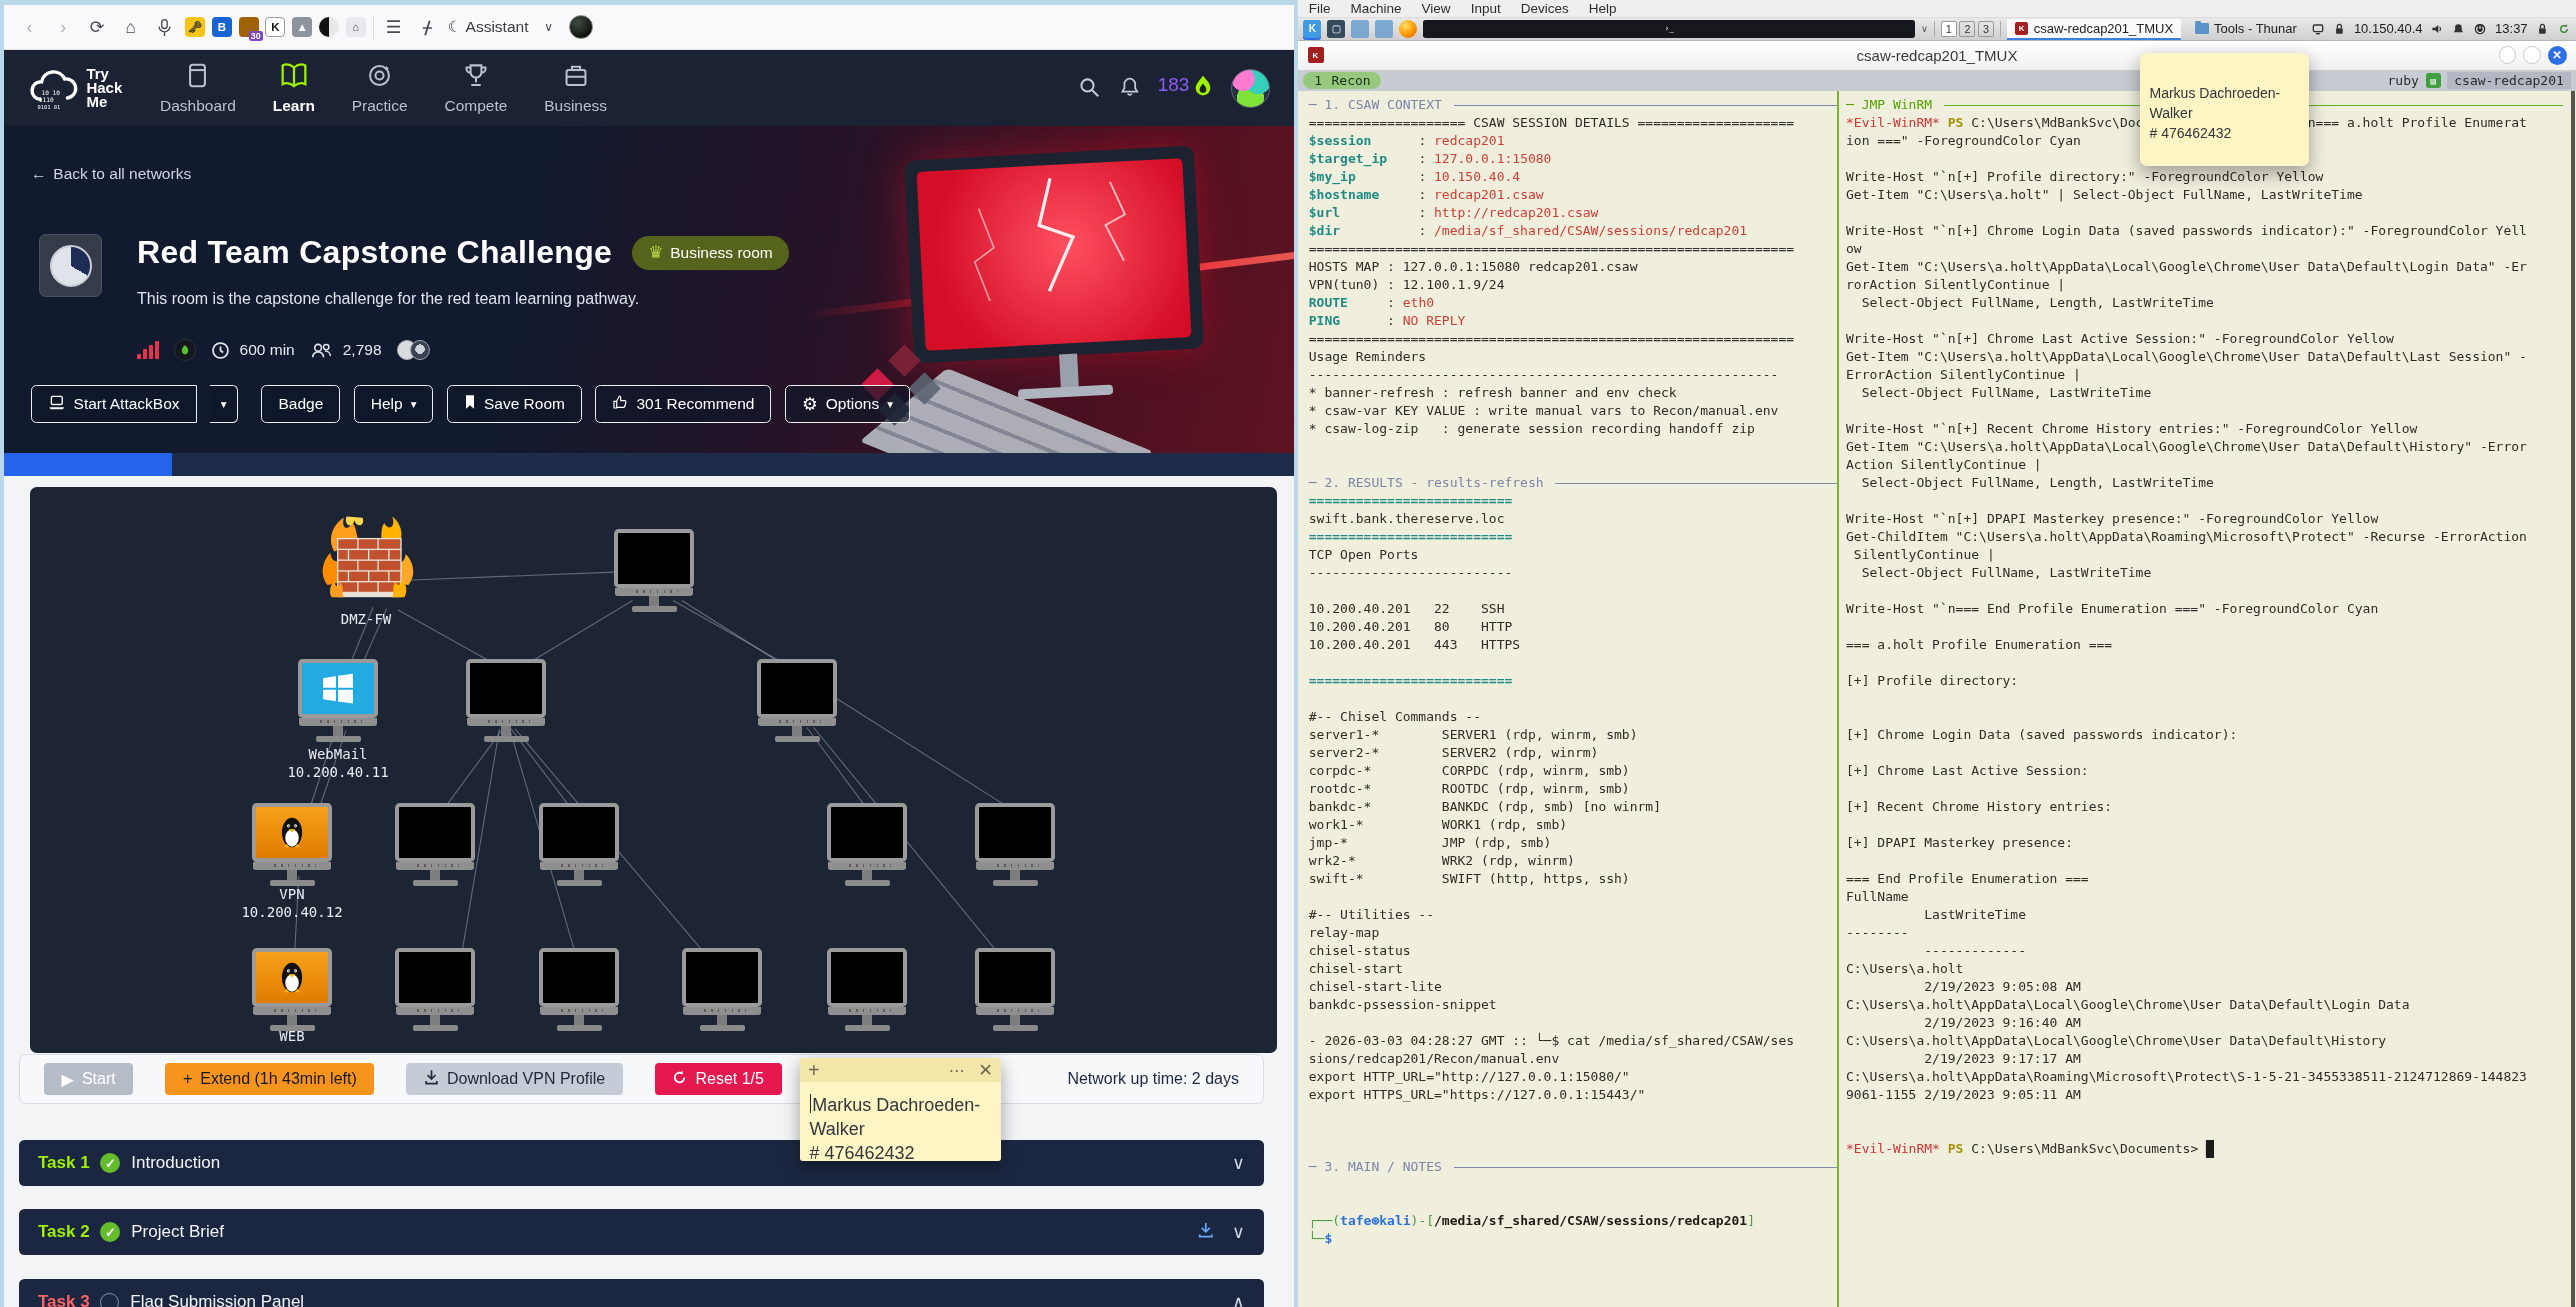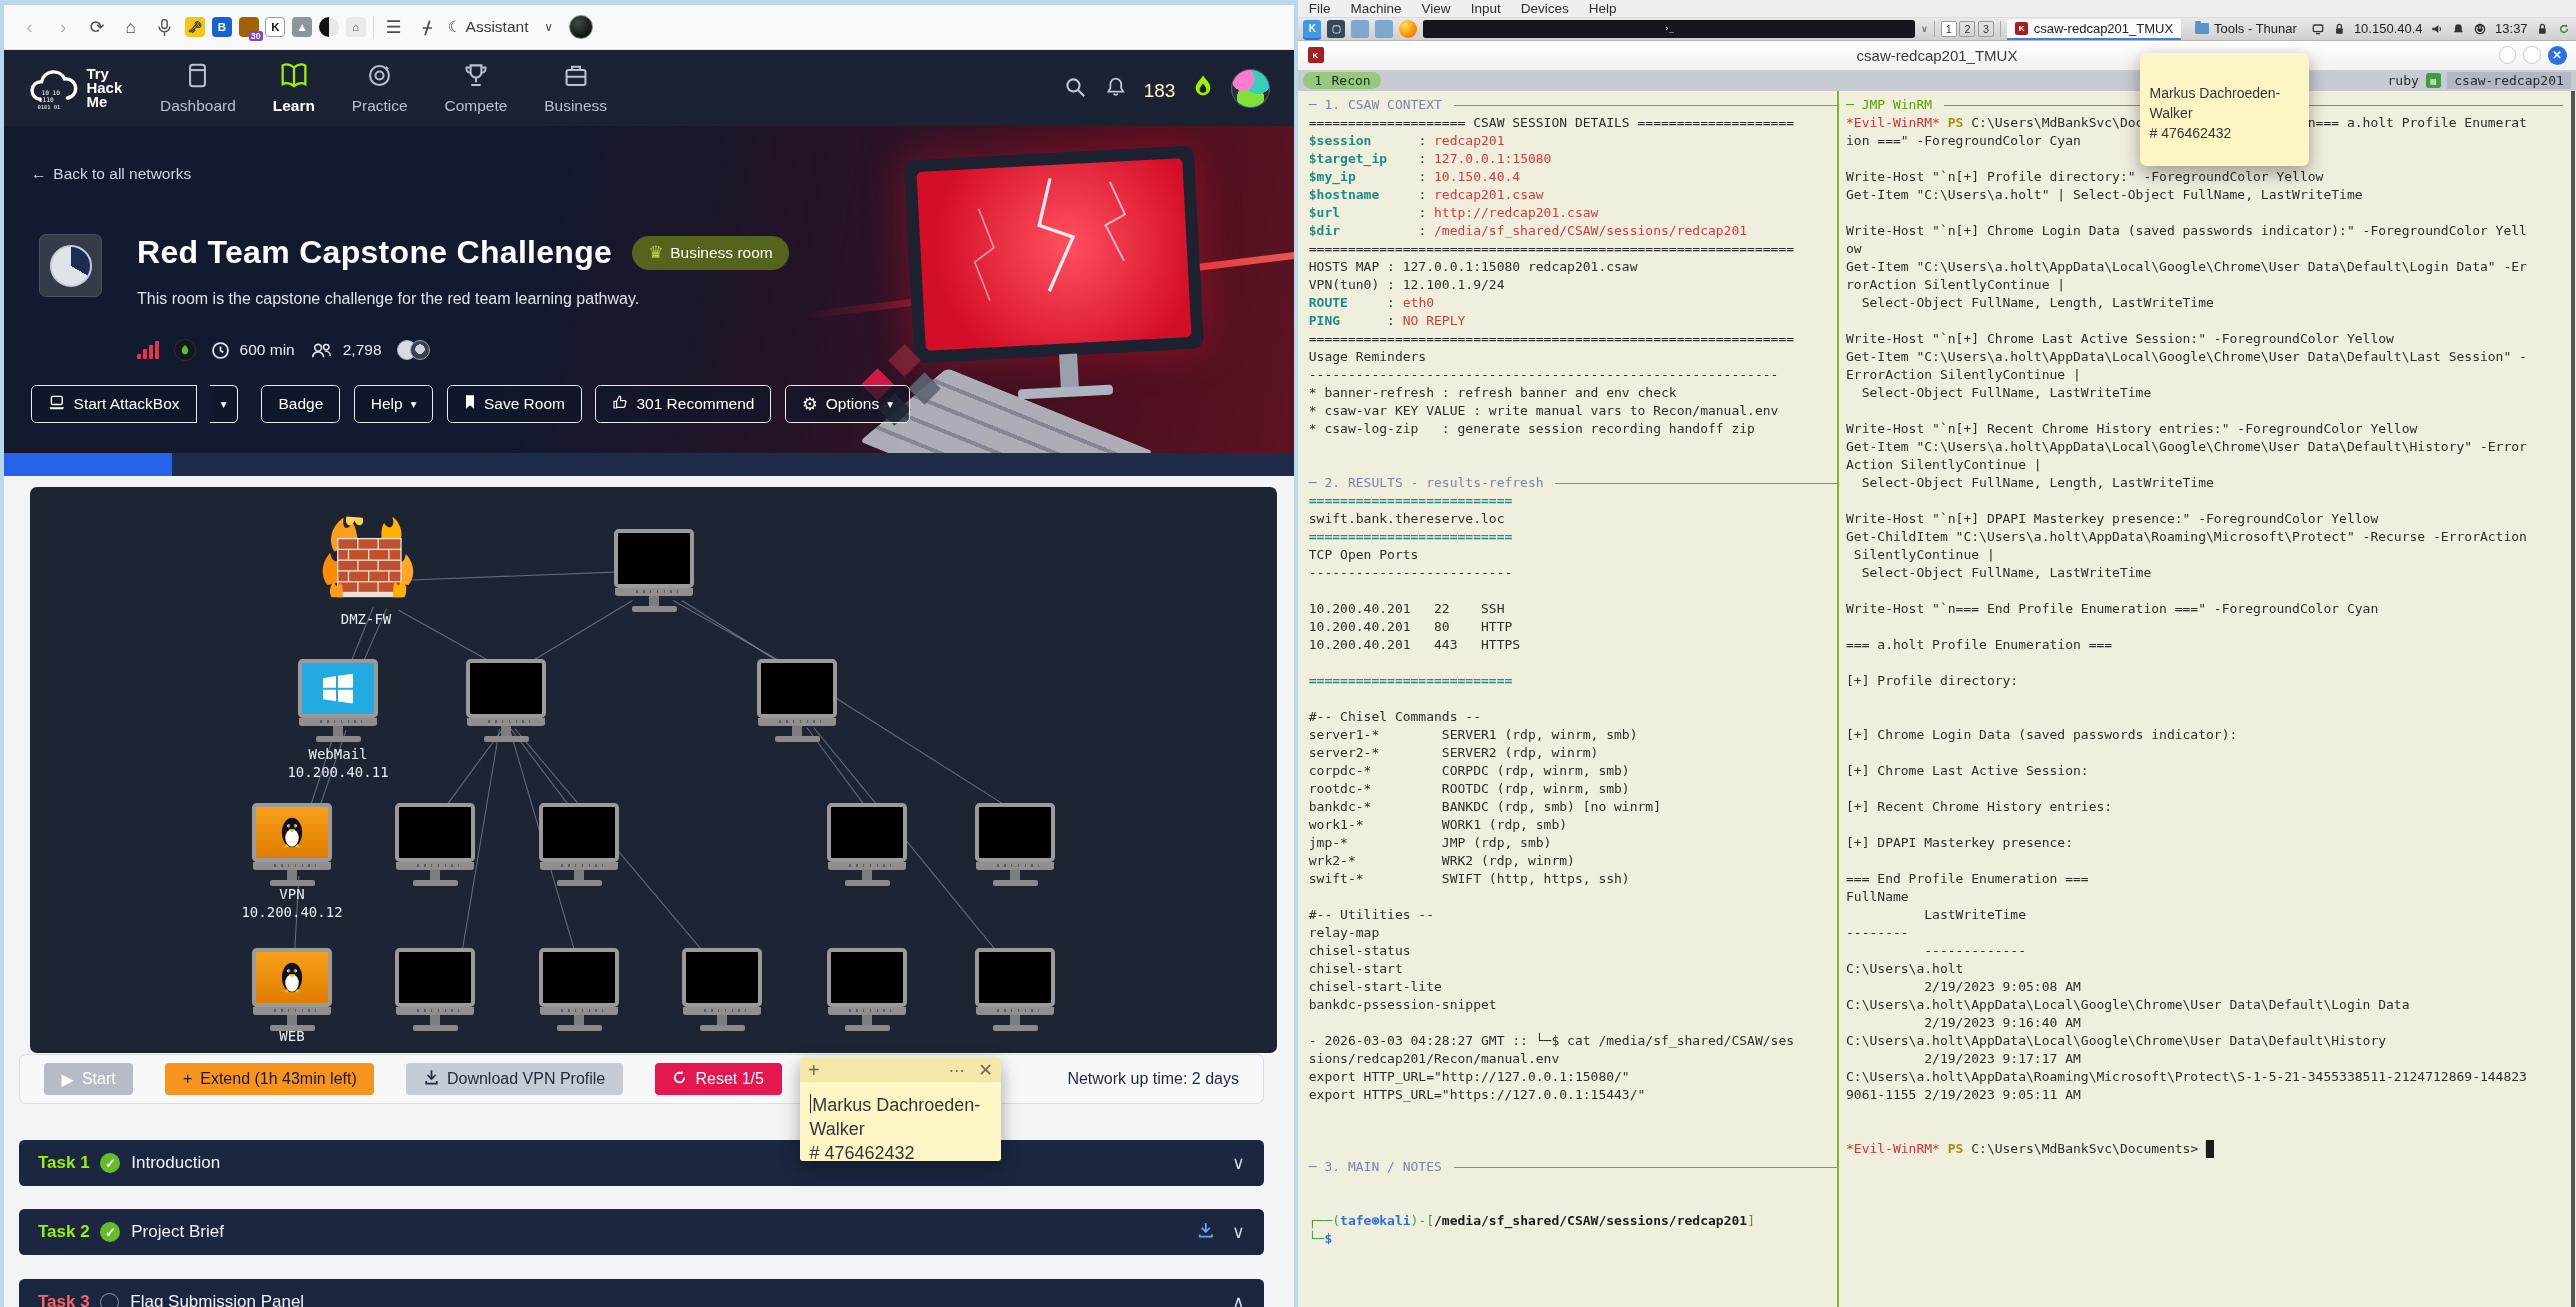--- a/index.html
+++ b/index.html
@@ -23,21 +23,21 @@
   .assistant { display:flex; align-items:center; gap:4px; color:#3a3a40; font-size:15.5px; }
   .avatar-dark { width:24px; height:24px; border-radius:50%; background:radial-gradient(circle at 35% 30%, #3e4d44, #10140f 70%); border:0.7px solid #888; }
 
   .thm-nav { height:76px; background:#1b2233; display:flex; align-items:center; padding:0 24px; gap:6.8px; }
   .logo { display:flex; align-items:center; gap:5.4px; margin-right:16px; }
   .logo-text { color:#fff; font-weight:bold; font-size:15px; line-height:14px; }
   .nav-item { display:flex; flex-direction:column; align-items:center; gap:5.4px; padding:0 15px; cursor:pointer; }
   .nav-item .lbl { color:#b9c0cf; font-size:15.5px; }
   .nav-item.active .lbl { color:#fff; font-weight:bold; }
   .nav-right { margin-left:auto; display:flex; align-items:center; gap:17.6px; }
-  .points { color:#fef9c3; font-size:19px; display:flex; align-items:flex-end; gap:18px; }
+  .points { color:#8b5cf6; font-size:19px; display:flex; align-items:flex-start; gap:4px; }
   .avatar-thm { width:39px; height:39px; border-radius:50%; border:1.4px solid #5a6170;
      background: radial-gradient(circle at 30% 25%, #ff7bd1 0 30%, transparent 31%),
                  radial-gradient(circle at 70% 30%, #35d0ba 0 35%, transparent 36%),
                  radial-gradient(circle at 50% 75%, #7fe23a 0 40%, transparent 41%), #273043; }
 
   .hero { position:relative; height:327px; background:linear-gradient(100deg,#111a2e 40%, #251327 62%, #4c1020 85%, #5d1322 100%); overflow:hidden; }
   .hero-art { position:absolute; right:0; top:0; width:58%; height:100%; pointer-events:none; }
   .art-beam { position:absolute; right:-20px; top:155px; width:513px; height:6.8px; background:linear-gradient(90deg, rgba(255,40,60,0), #ff2134 55%, #ff6a5a); transform:rotate(-7deg); opacity:.85; }
   .art-mon { position:absolute; right:95px; top:27px; width:290px; height:203px; background:#1d2230; border-radius:10.8px; transform:rotate(-3deg); box-shadow:0 0 41px rgba(255,20,50,.35); }
   .art-scr { position:absolute; inset:12px; border-radius:5.4px; background:radial-gradient(circle at 55% 45%, #ff5060, #d40e27 75%); overflow:hidden; }

